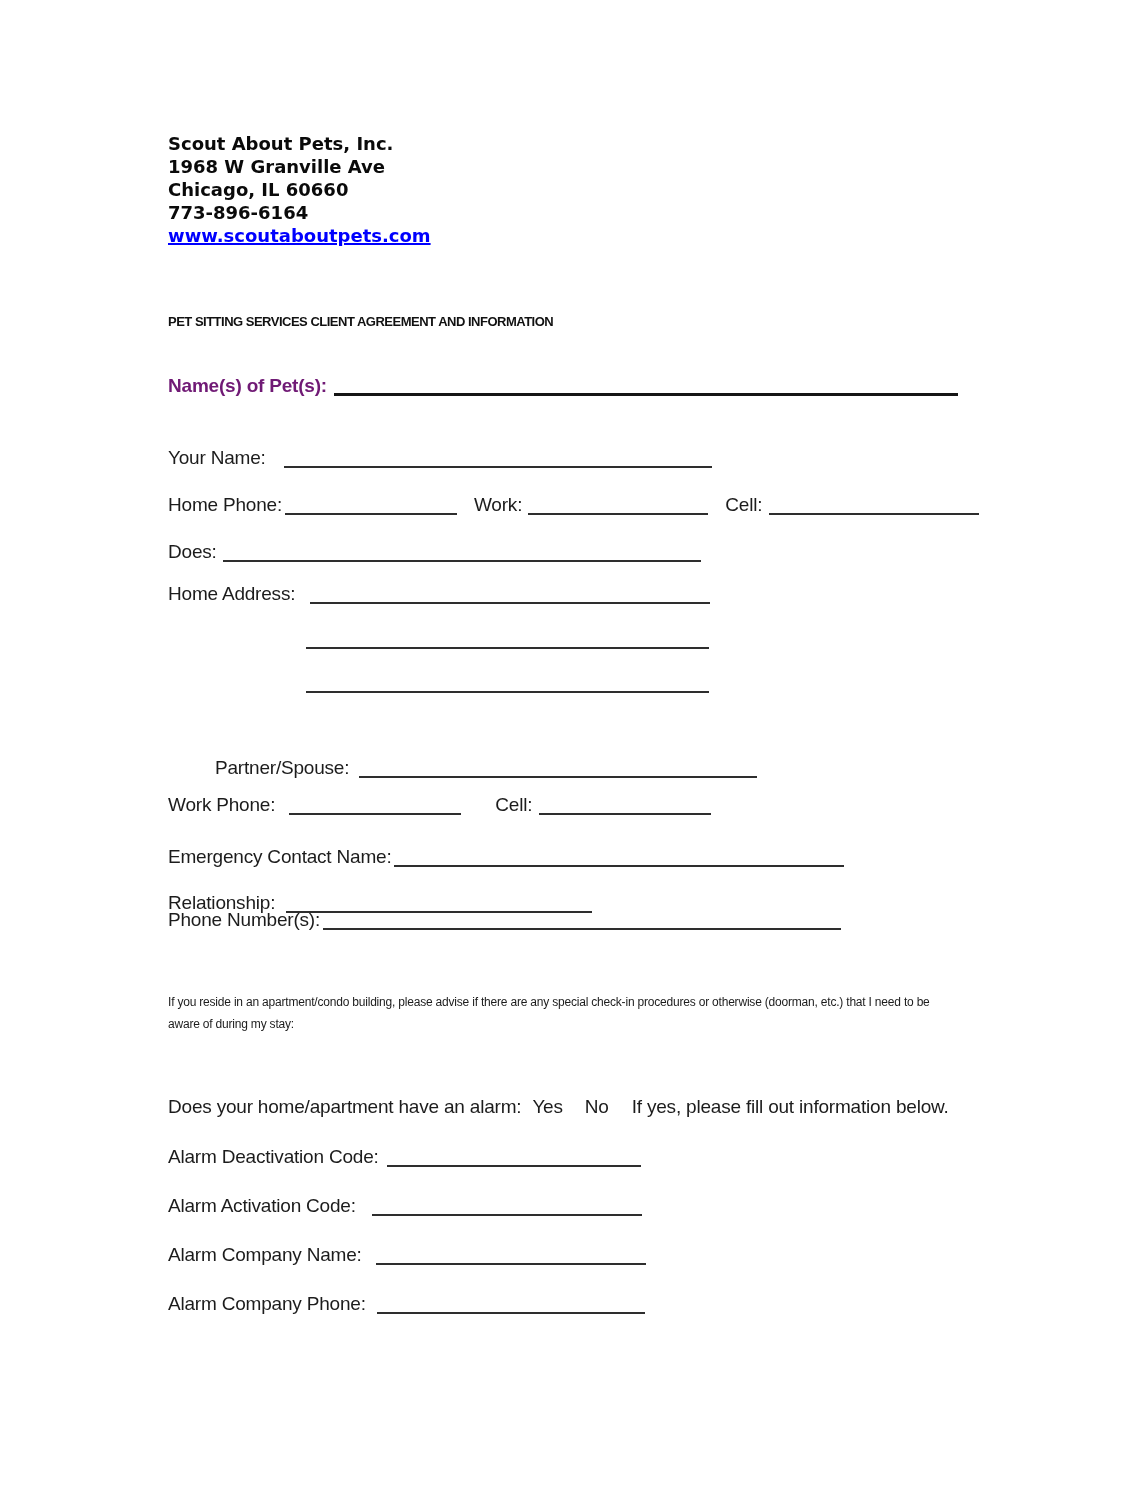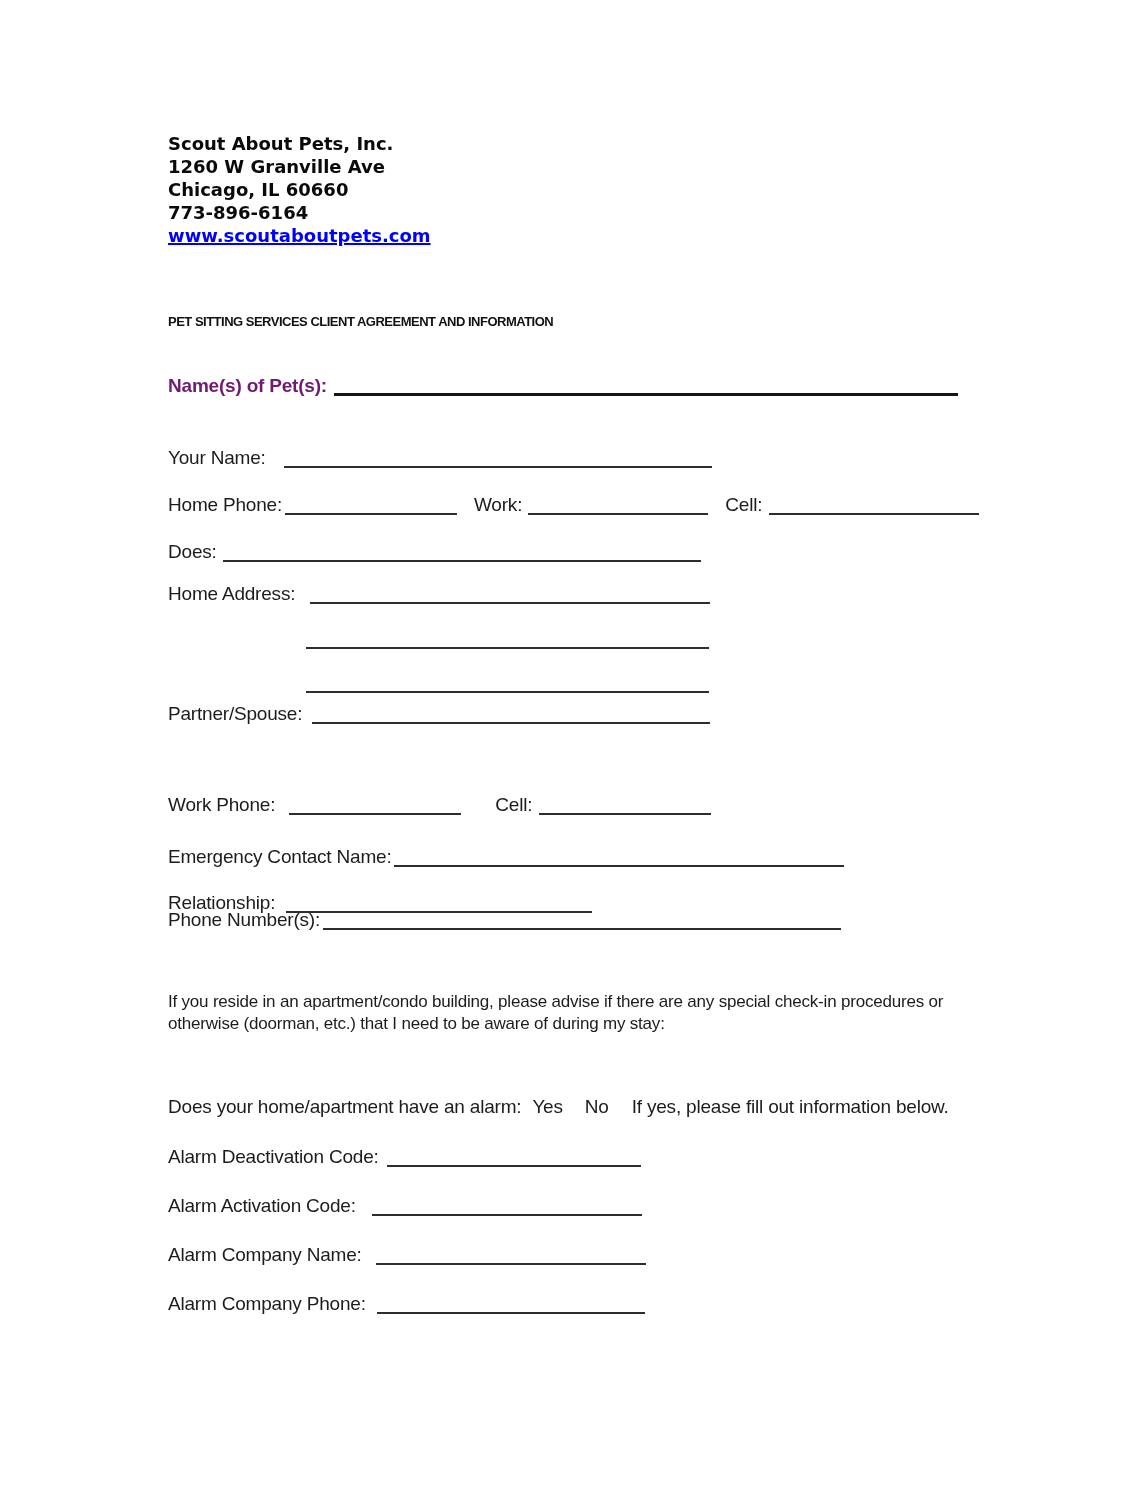--- a/index.html
+++ b/index.html
@@ -34,33 +34,33 @@
   .row.bold { font-weight:bold; color:#701a75; }
   .bl {
     display:inline-block; height:10px;
     border-bottom:2px solid #2e2e2e;
     vertical-align:-4px;
   }
   .bl.thick { border-bottom-width:3px; border-bottom-color:#151515; }
   .line-abs { position:absolute; border-top:2px solid #2e2e2e; height:0; }
   .para {
     position:absolute; left:168px; width:788px;
-    font-size:17px; line-height:22px; letter-spacing:-0.2px;
+    font-size:12px; line-height:22px; letter-spacing:-0.2px;
     color:#1c1c1c;
   }
   .sp { display:inline-block; }
 </style>
 </head>
 <body>
 
 <div class="page">
 
   <div class="hdr">
     <div>Scout About Pets, Inc.</div>
-    <div>1260 W Granville Ave</div>
+    <div>1968 W Granville Ave</div>
     <div>Chicago, IL 60660</div>
     <div>773-896-6164</div>
     <div><a href="#">www.scoutaboutpets.com</a></div>
   </div>
 
   <div class="title">PET SITTING SERVICES CLIENT AGREEMENT AND INFORMATION</div>
 
   <div class="row bold" style="top:374px;">
     <span>Name(s) of Pet(s):</span><span class="bl thick" style="width:624px;margin-left:7px;"></span>
   </div>
@@ -76,21 +76,21 @@
   <div class="row" style="top:540px;">
     <span>Does:</span><span class="bl" style="width:478px;margin-left:6px;"></span>
   </div>
 
   <div class="row" style="top:582px;">
     <span>Home Address:</span><span class="bl" style="width:400px;margin-left:15px;"></span>
   </div>
   <div class="line-abs" style="top:647px;left:306px;width:403px;"></div>
   <div class="line-abs" style="top:691px;left:306px;width:403px;"></div>
 
-  <div class="row" style="top:702px;">
+  <div class="row" style="top:756px;margin-left:47px;">
     <span>Partner/Spouse:</span><span class="bl" style="width:398px;margin-left:10px;"></span>
   </div>
 
   <div class="row" style="top:793px;">
     <span>Work Phone:</span><span class="bl" style="width:172px;margin-left:14px;"></span><span class="sp" style="width:34px;"></span><span>Cell:</span><span class="bl" style="width:172px;margin-left:7px;"></span>
   </div>
 
   <div class="row" style="top:845px;">
     <span>Emergency Contact Name:</span><span class="bl" style="width:450px;margin-left:2px;"></span>
   </div>

